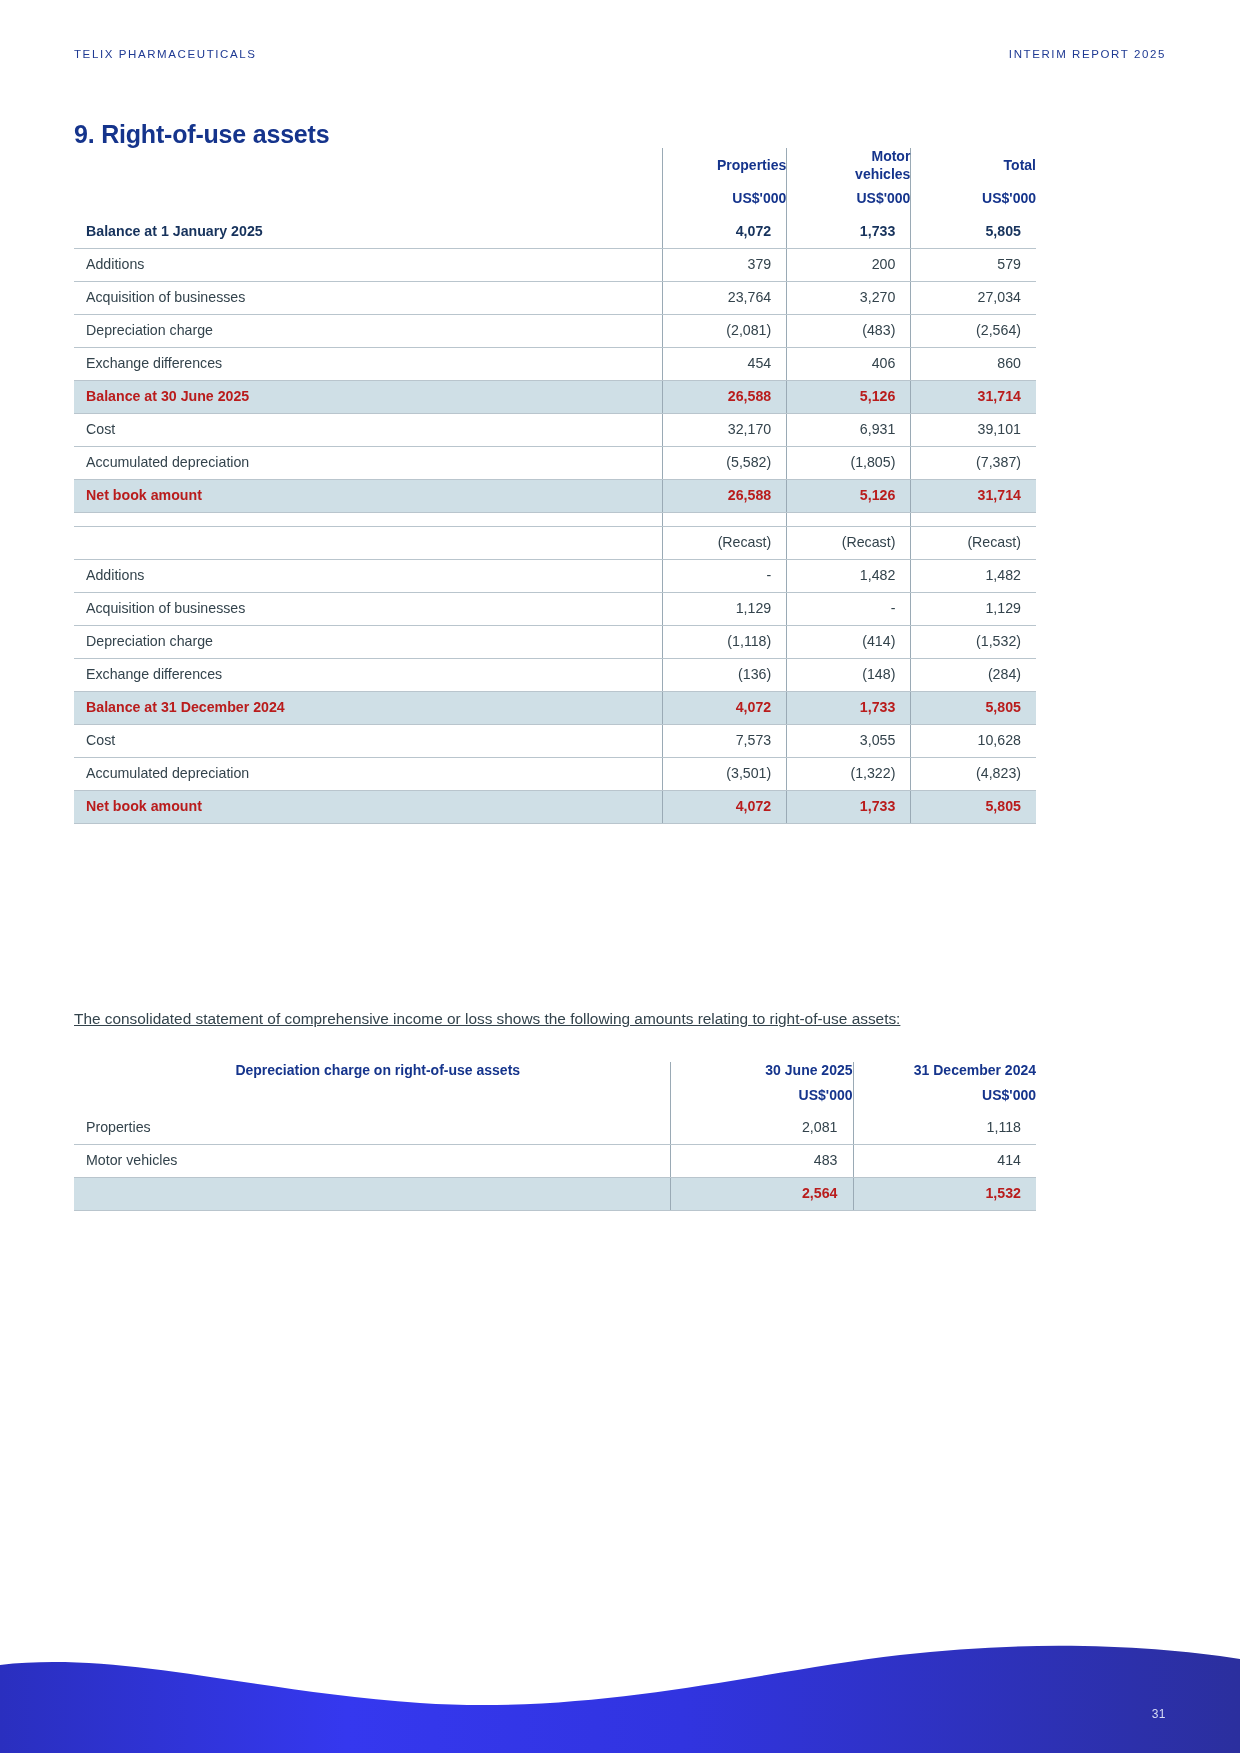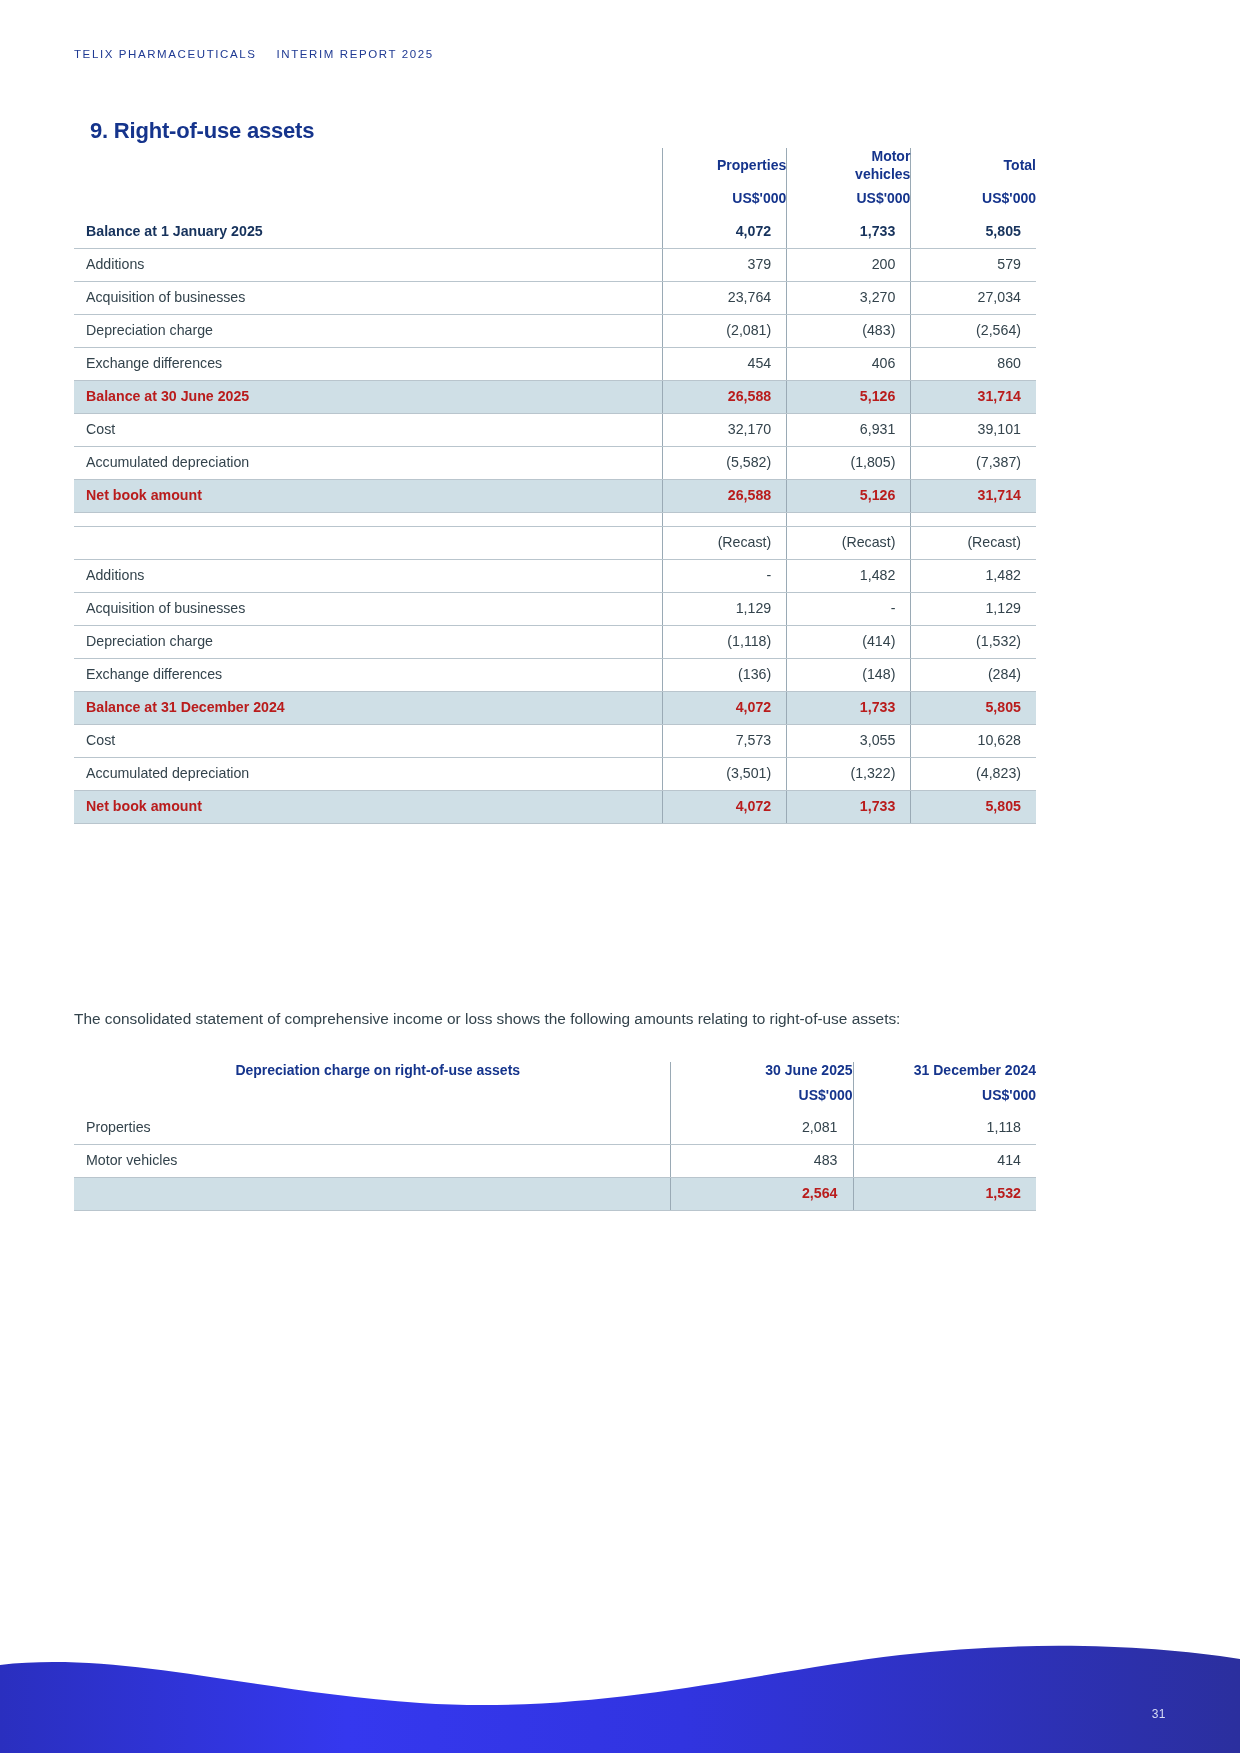--- a/index.html
+++ b/index.html
@@ -15,41 +15,40 @@
     overflow: hidden;
   }
 
   
   .running-header {
     position: absolute;
     top: 48px;
     left: 74px;
     right: 74px;
     display: flex;
+    justify-content: space-between;
     align-items: baseline;
-    gap: 20px;
   }
   .running-header .rh-text {
     font-size: 11.5px;
     letter-spacing: 1.6px;
     color: #1f3a93;
     font-weight: 500;
     white-space: nowrap;
   }
 
   
   .page-title {
     position: absolute;
     top: 103px;
     left: 74px;
-    font-size: 22px;
+    font-size: 25px;
     font-weight: bold;
     color: #15348c;
     letter-spacing: -0.2px;
-    margin-left: 16px;
   }
 
   
   .content {
     position: absolute;
     top: 148px;
     left: 74px;
     width: 962px;
   }
 
@@ -115,20 +114,21 @@
 
   
   .para {
     position: absolute;
     top: 992px;
     left: 74px;
     width: 900px;
     font-size: 15.4px;
     line-height: 1.55;
     color: #33434c;
+    text-decoration: underline;
   }
 
   
   .content2 {
     position: absolute;
     top: 1062px;
     left: 74px;
     width: 962px;
   }
   .col-label2 { width: 596px; }

